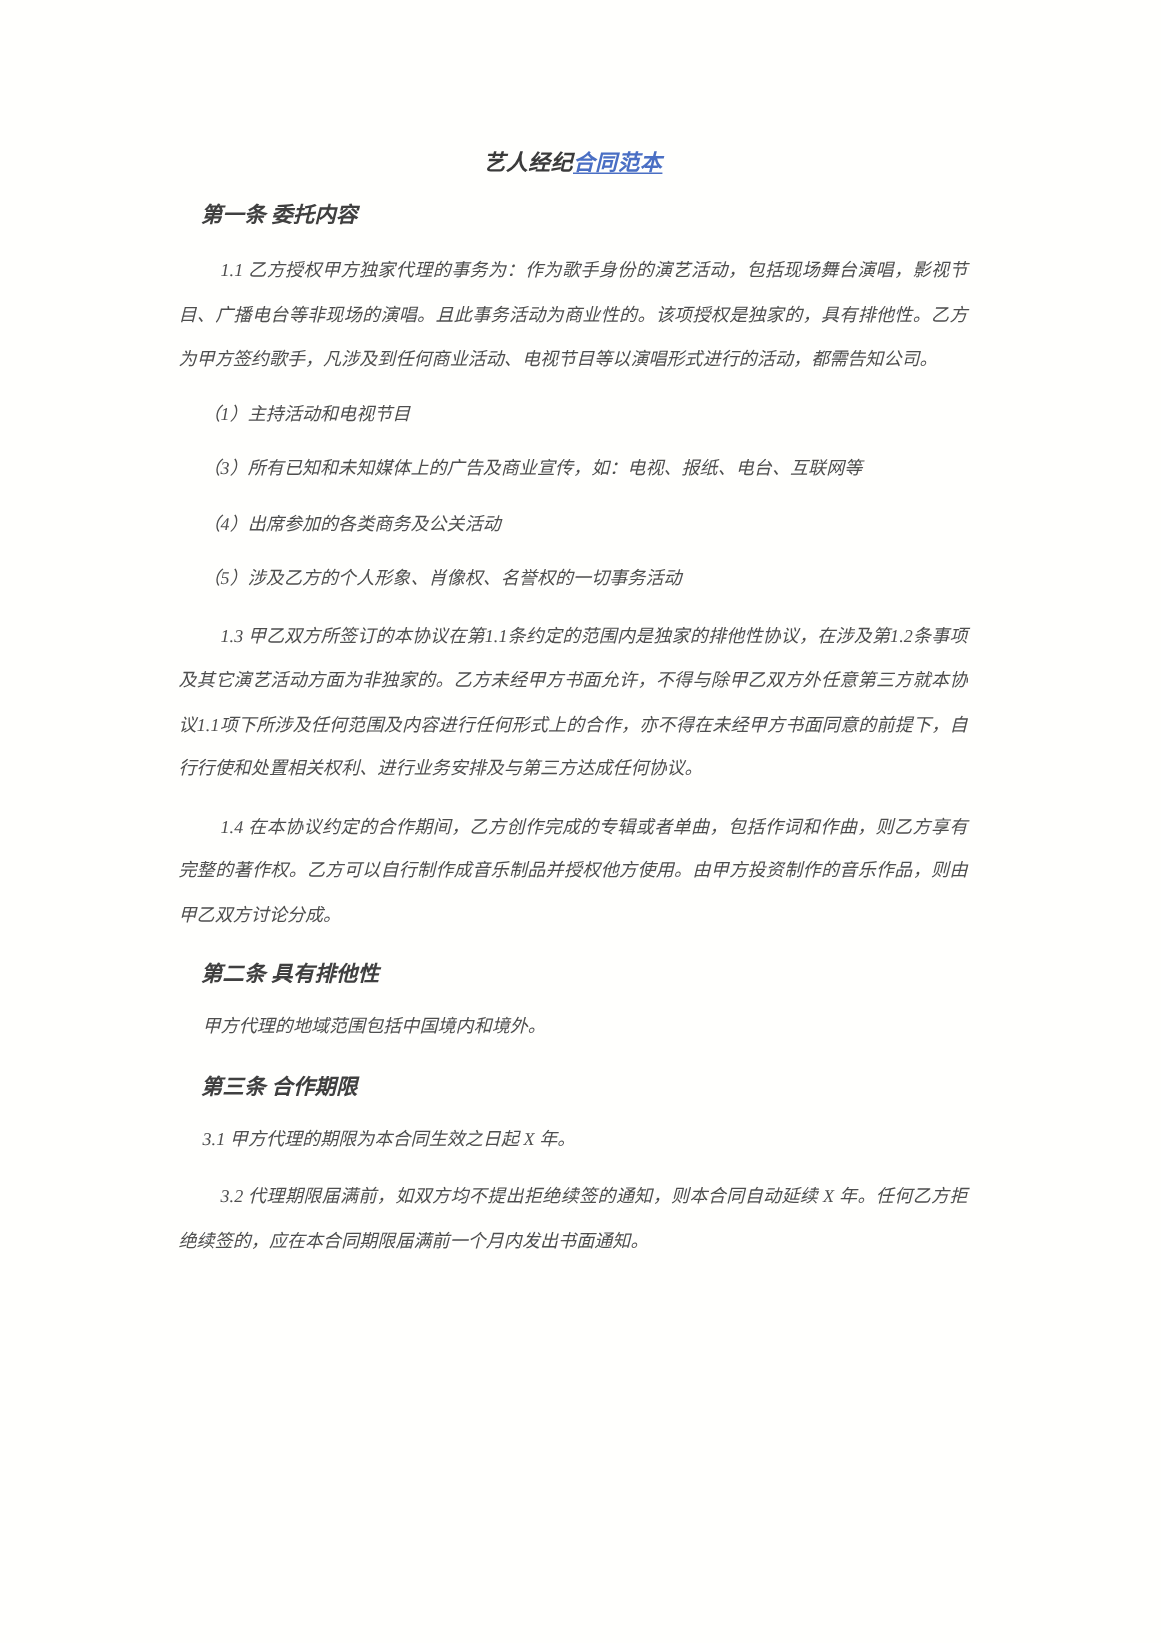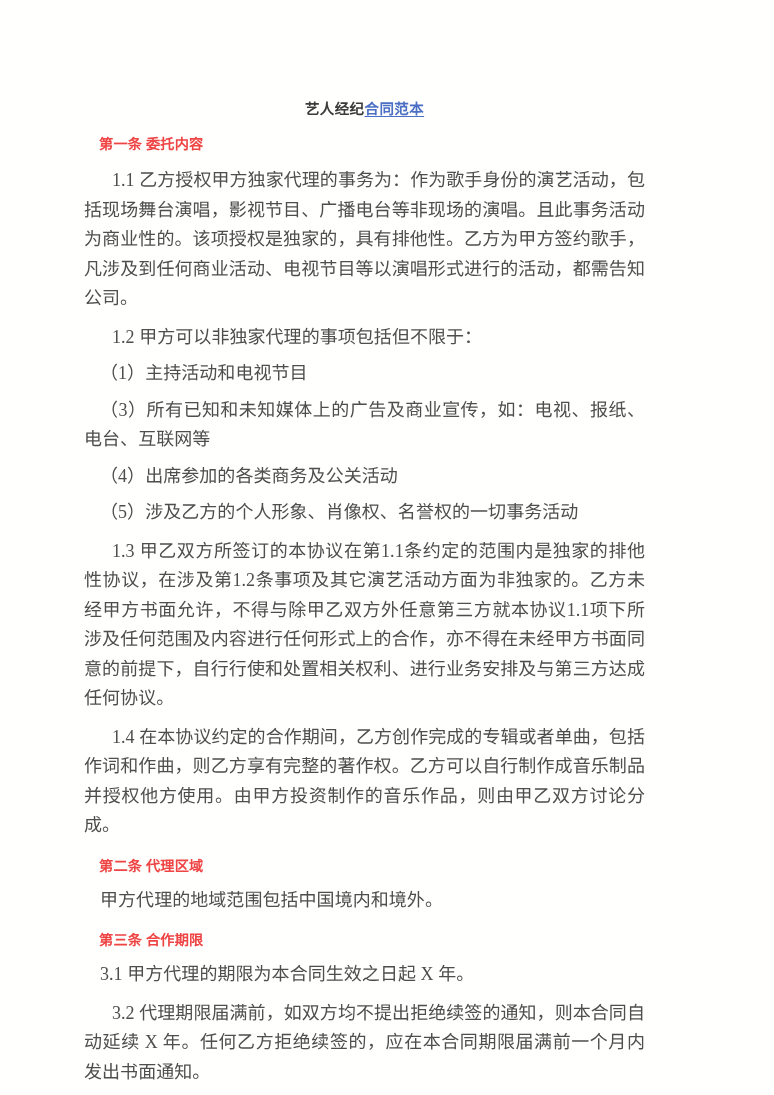--- a/index.html
+++ b/index.html
@@ -13,21 +13,22 @@
     background: #fffffd;
     font-family: "Liberation Serif", "DejaVu Serif", serif;
     color: #4a4a4a;
     overflow: hidden;
   }
   .page {
     position: relative;
     width: 774px;
     height: 1095px;
     box-sizing: border-box;
-    padding: 0 129px 0 84px;
+    padding: 0 129px 0 119px;
+    font-style: italic;
   }
   .doc-title {
     text-align: center;
     font-size: 14.5px;
     font-weight: bold;
     letter-spacing: 0.4px;
     color: #3b3b3b;
     margin: 0;
     padding-top: 99px;
     line-height: 20px;
@@ -37,29 +38,29 @@
     color: #3b3b3b;
   }
   .doc-title .link {
     color: #4a6fc4;
     text-decoration: underline;
     text-underline-offset: 2px;
   }
   .section-heading {
     font-size: 14.2px;
     font-weight: bold;
-    color: #ef4444;
+    color: #404040;
     margin: 0;
     padding-top: 13px;
     text-indent: 15px;
     line-height: 25px;
     letter-spacing: 0.2px;
   }
   .para {
-    font-size: 18px;
+    font-size: 12px;
     color: #4e4e4e;
     margin: 0;
     padding-top: 9px;
     line-height: 29.5px;
     text-indent: 28px;
     text-align: justify;
     text-justify: inter-ideograph;
     letter-spacing: 0.05px;
   }
   .para.tight {
@@ -77,27 +78,26 @@
 
 <div class="page">
 
   <h1 class="doc-title">
     <span class="plain">艺人经纪</span><span class="link">合同范本</span>
   </h1>
 
   <div id="doc-body">
       <p class="section-heading">第一条  委托内容</p>
       <p class="para">1.1  乙方授权甲方独家代理的事务为：作为歌手身份的演艺活动，包括现场舞台演唱，影视节目、广播电台等非现场的演唱。且此事务活动为商业性的。该项授权是独家的，具有排他性。乙方为甲方签约歌手，凡涉及到任何商业活动、电视节目等以演唱形式进行的活动，都需告知公司。</p>
-      <p class="para">1.2  甲方可以非独家代理的事项包括但不限于：</p>
       <p class="para listitem tight">（1）主持活动和电视节目</p>
       <p class="para listitem tight">（3）所有已知和未知媒体上的广告及商业宣传，如：电视、报纸、电台、互联网等</p>
       <p class="para listitem tight">（4）出席参加的各类商务及公关活动</p>
       <p class="para listitem tight">（5）涉及乙方的个人形象、肖像权、名誉权的一切事务活动</p>
       <p class="para">1.3  甲乙双方所签订的本协议在第1.1条约定的范围内是独家的排他性协议，在涉及第1.2条事项及其它演艺活动方面为非独家的。乙方未经甲方书面允许，不得与除甲乙双方外任意第三方就本协议1.1项下所涉及任何范围及内容进行任何形式上的合作，亦不得在未经甲方书面同意的前提下，自行行使和处置相关权利、进行业务安排及与第三方达成任何协议。</p>
       <p class="para">1.4  在本协议约定的合作期间，乙方创作完成的专辑或者单曲，包括作词和作曲，则乙方享有完整的著作权。乙方可以自行制作成音乐制品并授权他方使用。由甲方投资制作的音乐作品，则由甲乙双方讨论分成。</p>
-      <p class="section-heading">第二条  代理区域</p>
+      <p class="section-heading">第二条  具有排他性</p>
       <p class="para noindent tight">甲方代理的地域范围包括中国境内和境外。</p>
       <p class="section-heading">第三条  合作期限</p>
       <p class="para listitem tight">3.1  甲方代理的期限为本合同生效之日起 X 年。</p>
       <p class="para">3.2  代理期限届满前，如双方均不提出拒绝续签的通知，则本合同自动延续 X 年。任何乙方拒绝续签的，应在本合同期限届满前一个月内发出书面通知。</p>
     </div>
 
 </div>
 
 </body></html>

